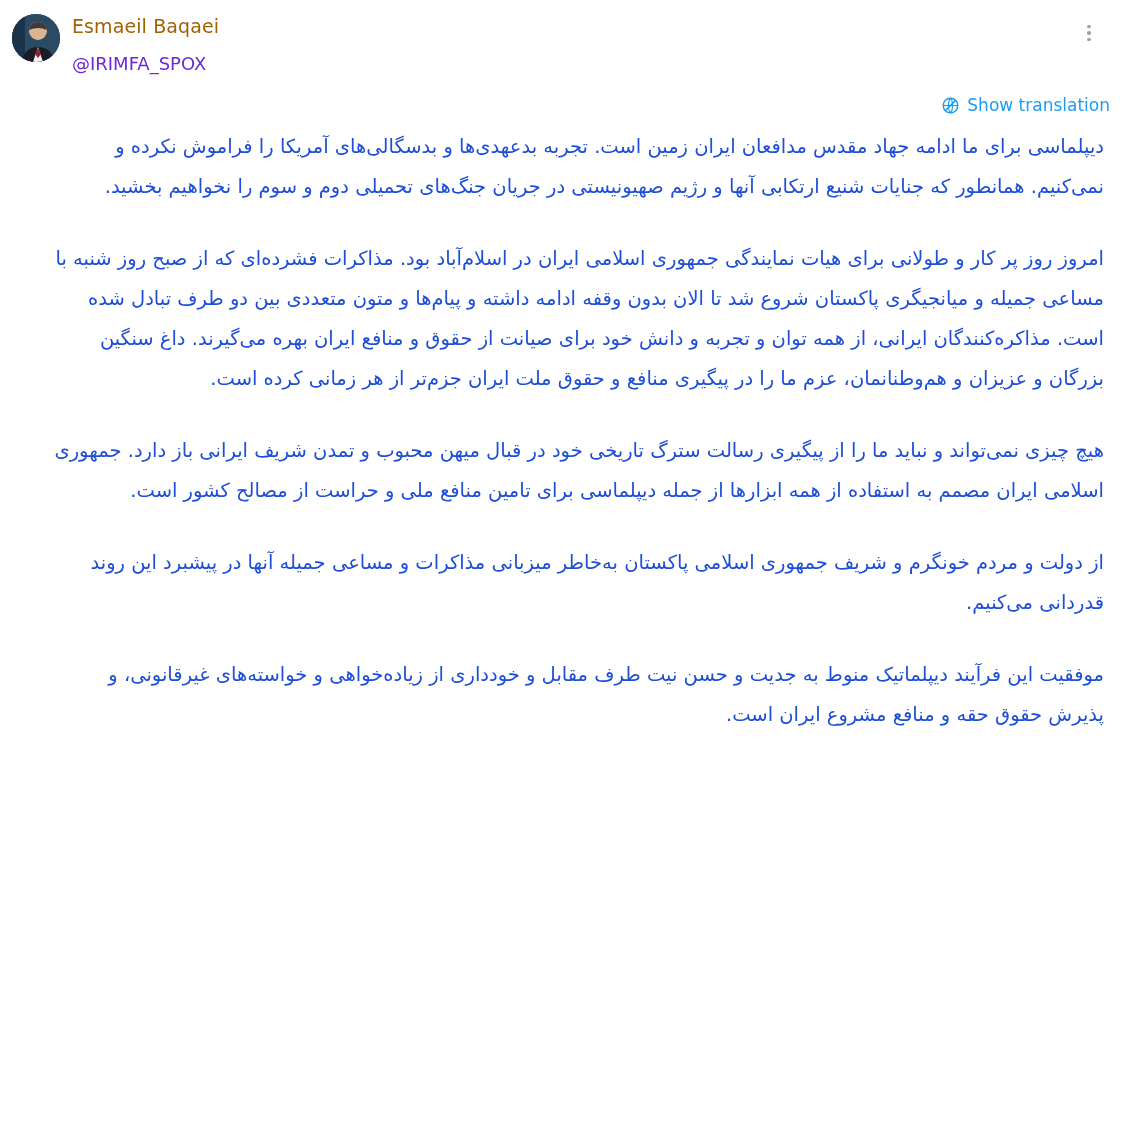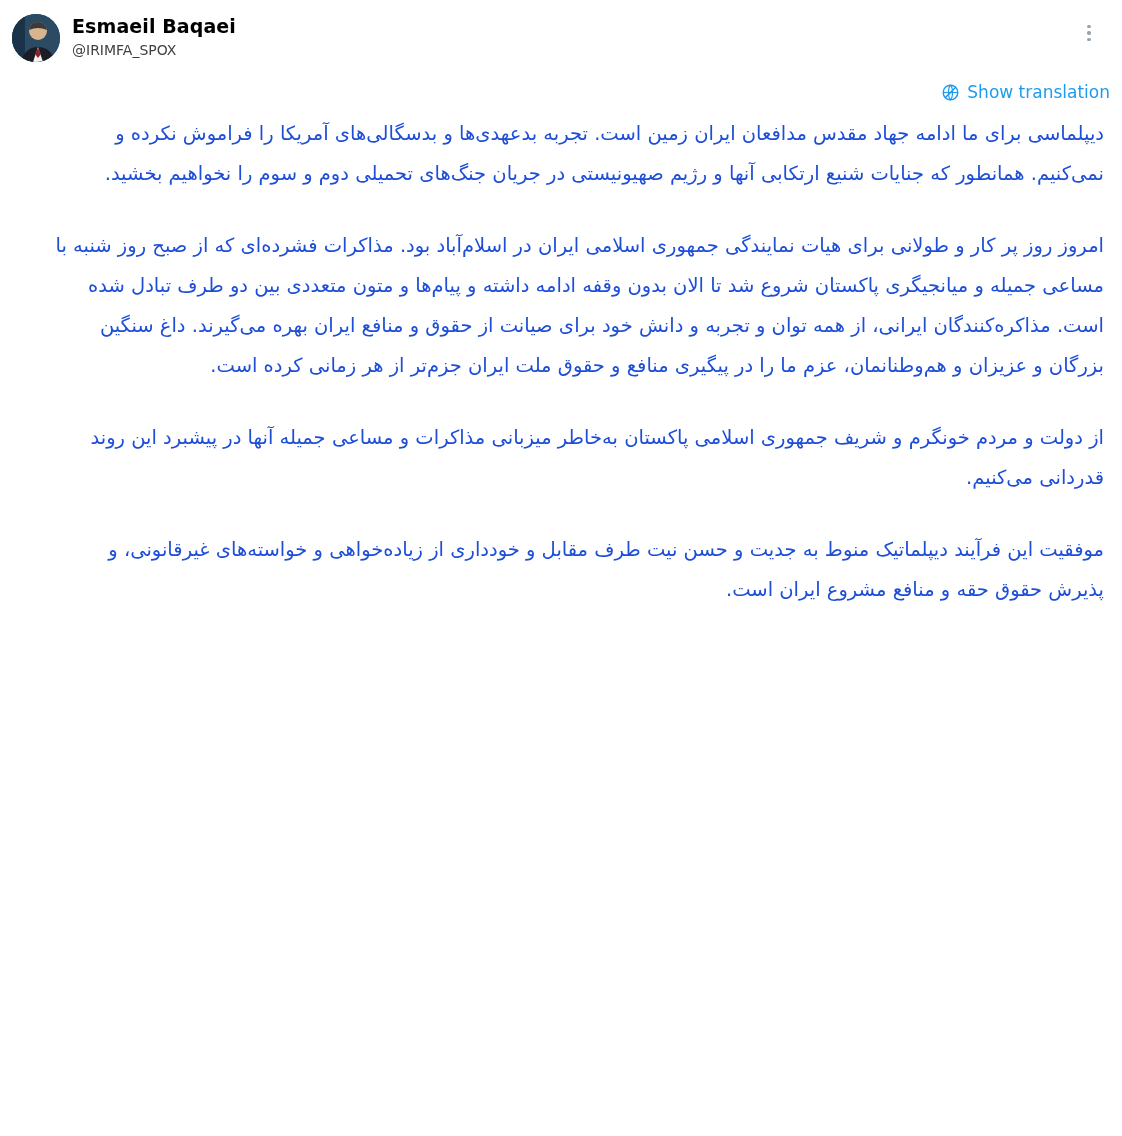--- a/index.html
+++ b/index.html
@@ -41,30 +41,30 @@
   .name-block {
     margin-left: 12px;
     display: flex;
     flex-direction: column;
     justify-content: center;
     direction: ltr;
     text-align: left;
   }
   .display-name {
     font-size: 19px;
-    font-weight: bold;
+    font-weight: normal;
     line-height: 24px;
-    color: #000000;
+    color: #a16207;
     letter-spacing: 0.1px;
   }
   .handle {
-    font-size: 14px;
+    font-size: 18px;
     line-height: 23px;
-    color: #404040;
-    margin-top: 1px;
+    color: #6d28d9;
+    margin-top: 14px;
   }
   .more-btn {
     position: absolute;
     top: 22px;
     right: 22px;
     width: 22px;
     height: 22px;
     display: flex;
     align-items: center;
     justify-content: center;
@@ -165,17 +165,18 @@
         <line x1="3.2" y1="12" x2="20.8" y2="12" stroke="#1d9bf0" stroke-width="1.5"></line>
         <line x1="5" y1="19" x2="19" y2="5" stroke="#1d9bf0" stroke-width="1.8"></line>
       </svg>
     </span>
     <span class="translate-label">Show translation</span>
   </div>
 
   <div class="body">
     <p class="para">دیپلماسی برای ما ادامه جهاد مقدس مدافعان ایران زمین است. تجربه بدعهدی‌ها و بدسگالی‌های آمریکا را فراموش نکرده و نمی‌کنیم. همانطور که جنایات شنیع ارتکابی آنها و رژیم صهیونیستی در جریان جنگ‌های تحمیلی دوم و سوم را نخواهیم بخشید.</p>
     <p class="para">امروز روز پر کار و طولانی برای هیات نمایندگی جمهوری اسلامی ایران در اسلام‌آباد بود. مذاکرات فشرده‌ای که از صبح روز شنبه با مساعی جمیله و میانجیگری پاکستان شروع شد تا الان بدون وقفه ادامه داشته و پیام‌ها و متون متعددی بین دو طرف تبادل شده است. مذاکره‌کنندگان ایرانی، از همه توان و تجربه و دانش خود برای صیانت از حقوق و منافع ایران بهره می‌گیرند. داغ سنگین بزرگان و عزیزان و هم‌وطنانمان، عزم ما را در پیگیری منافع و حقوق ملت ایران جزم‌تر از هر زمانی کرده است.</p>
+    <p class="para">هیچ چیزی نمی‌تواند و نباید ما را از پیگیری رسالت سترگ تاریخی خود در قبال میهن محبوب و تمدن شریف ایرانی باز دارد. جمهوری اسلامی ایران مصمم به استفاده از همه ابزارها از جمله دیپلماسی برای تامین منافع ملی و حراست از مصالح کشور است.</p>
     <p class="para">از دولت و مردم خونگرم و شریف جمهوری اسلامی پاکستان به‌خاطر میزبانی مذاکرات و مساعی جمیله آنها در پیشبرد این روند قدردانی می‌کنیم.</p>
     <p class="para">موفقیت این فرآیند دیپلماتیک منوط به جدیت و حسن نیت طرف مقابل و خودداری از زیاده‌خواهی و خواسته‌های غیرقانونی، و پذیرش حقوق حقه و منافع مشروع ایران است.</p>
   </div>
 
 </div>
 
 </body></html>

